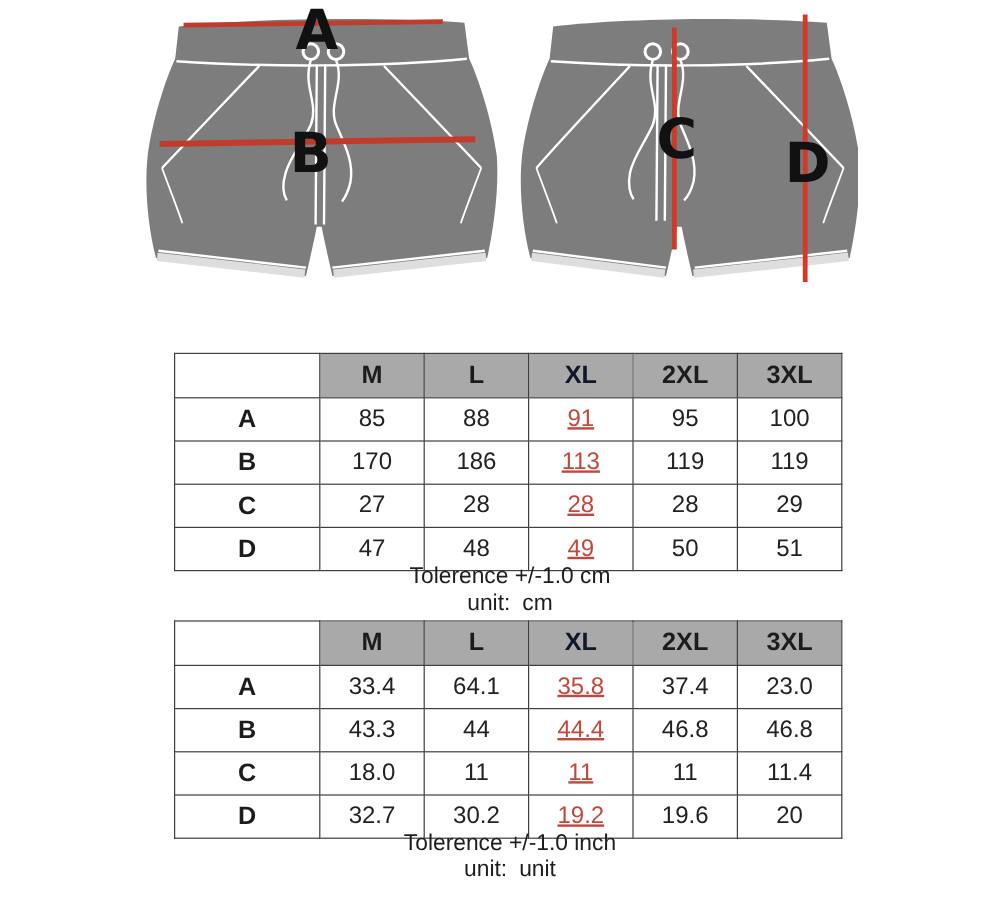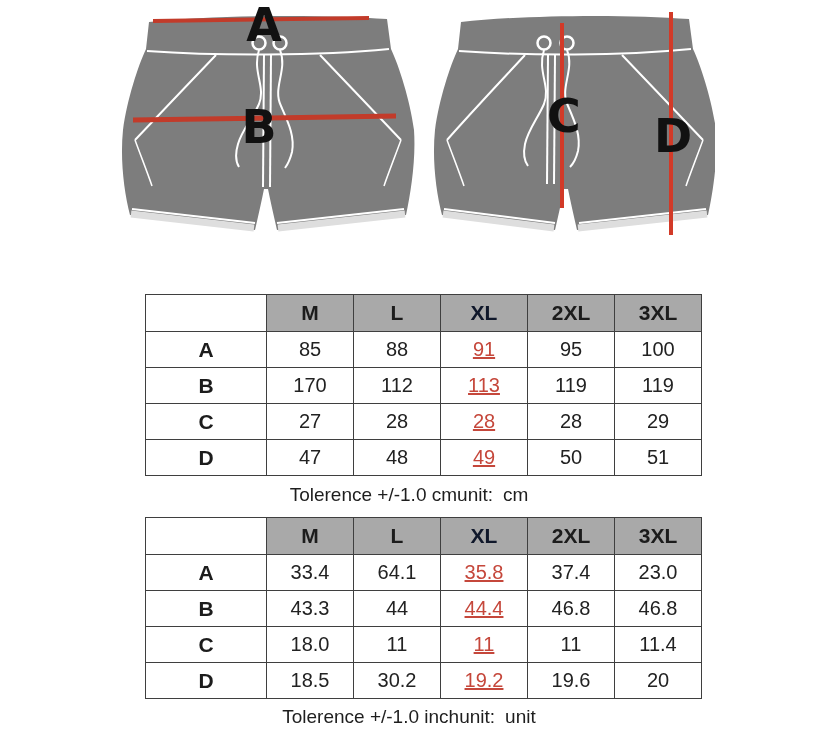--- a/index.html
+++ b/index.html
@@ -26,23 +26,23 @@
   }
   .size-table thead tr{height:37px;}
   .size-table tbody tr{height:36px;}
   .size-table th{background:#a9a9a9;font-size:21px;font-weight:700;}
   .size-table th.corner{background:#ffffff;}
   .size-table th.hl{color:#0f172a;}
   .size-table td.rowlab{font-weight:700;font-size:21px;}
   .size-table td.val{font-size:20px;color:#222;}
   .size-table td.hl{color:#c5473b;text-decoration:underline;}
   .note-row{
-    position:absolute;left:129px;width:556px;height:38px;
-    display:flex;justify-content:center;align-items:center;
-    box-sizing:border-box;padding:0 14px 0 18px;font-size:19px;color:#1e1e1e;
+    position:absolute;left:145px;width:556px;height:38px;
+    display:flex;justify-content:flex-end;align-items:center;
+    box-sizing:border-box;padding:0 14px 0 18px;font-size:19px;color:#1e1e1e;flex-direction:column;
   }
   #note-cm{top:476px;}
   #note-inch{top:698px;}
   .unit-wrap{display:flex;gap:10px;}
 </style>
 </head>
 <body>
 
 <div id="canvas">
 
@@ -134,21 +134,21 @@
         <td class="rowlab">A</td>
         <td class="val">85</td>
         <td class="val">88</td>
         <td class="val hl">91</td>
         <td class="val">95</td>
         <td class="val">100</td>
       </tr>
       <tr>
         <td class="rowlab">B</td>
         <td class="val">170</td>
-        <td class="val">112</td>
+        <td class="val">186</td>
         <td class="val hl">113</td>
         <td class="val">119</td>
         <td class="val">119</td>
       </tr>
       <tr>
         <td class="rowlab">C</td>
         <td class="val">27</td>
         <td class="val">28</td>
         <td class="val hl">28</td>
         <td class="val">28</td>
@@ -212,21 +212,21 @@
       <tr>
         <td class="rowlab">C</td>
         <td class="val">18.0</td>
         <td class="val">11</td>
         <td class="val hl">11</td>
         <td class="val">11</td>
         <td class="val">11.4</td>
       </tr>
       <tr>
         <td class="rowlab">D</td>
-        <td class="val">18.5</td>
+        <td class="val">32.7</td>
         <td class="val">30.2</td>
         <td class="val hl">19.2</td>
         <td class="val">19.6</td>
         <td class="val">20</td>
       </tr>
     </tbody>
   </table>
 
   <div id="note-inch" class="note-row">
     <span>Tolerence +/-1.0 inch</span>

